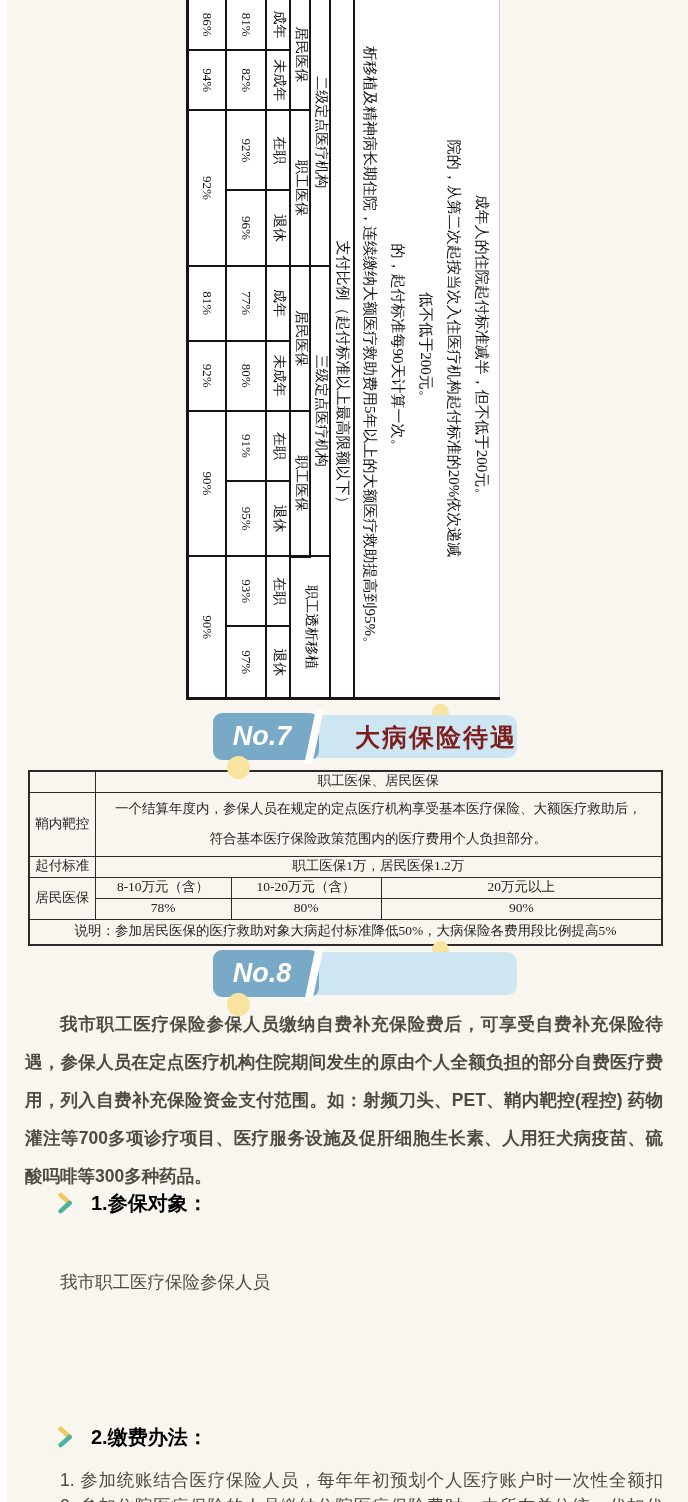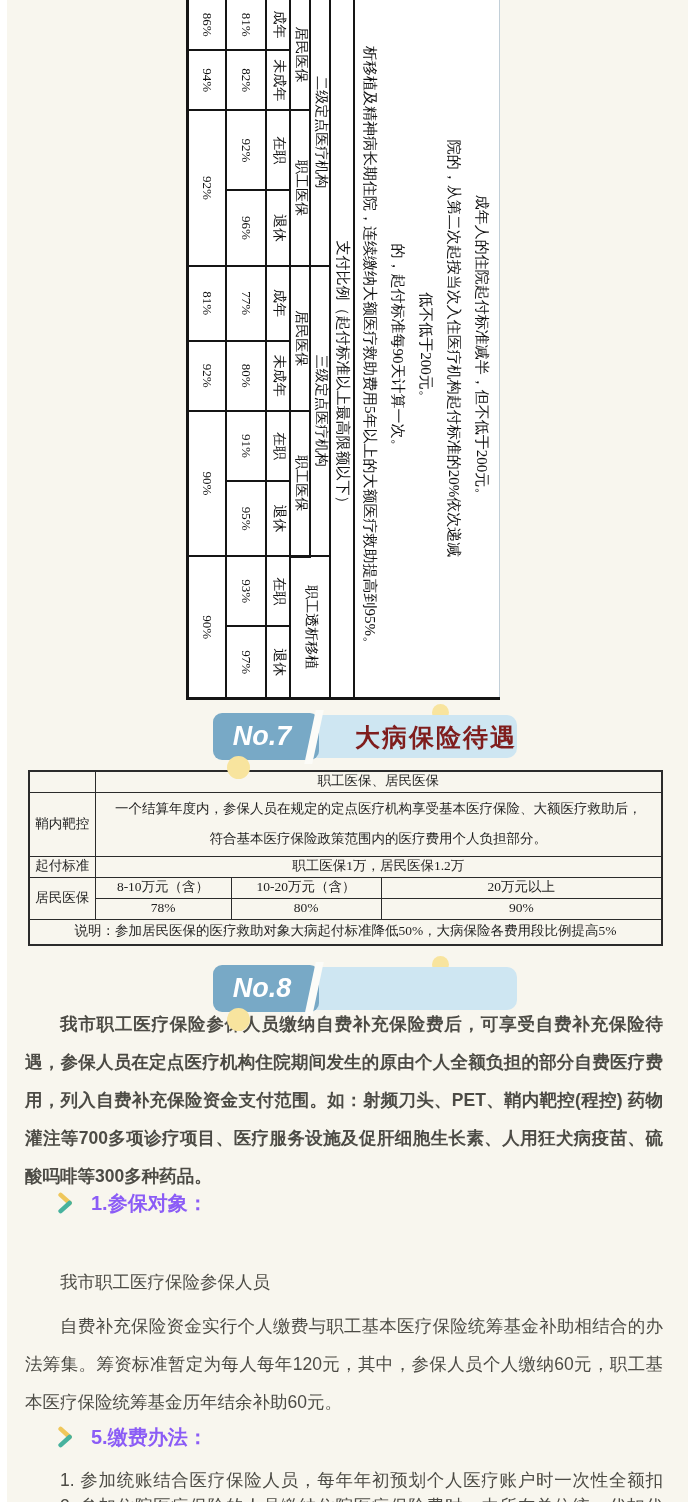--- a/index.html
+++ b/index.html
@@ -36,41 +36,41 @@
   .banner .b-gap{position:absolute;left:97px;top:-3px;width:8px;height:54px;background:#FCFCF8;
                  transform:skewX(-12deg);z-index:3;}
   .banner .b-no{position:absolute;left:0;top:0;width:98px;height:47px;line-height:47px;text-align:center;
                 color:#ffffff;font-size:27px;font-weight:bold;font-style:italic;z-index:4;}
   .banner .b-title{position:absolute;left:106px;right:0;top:0;height:47px;line-height:49px;text-align:right;
                    color:#7f1d1d;font-size:25px;font-weight:bold;letter-spacing:2px;z-index:4;}
   .banner .dot-a{position:absolute;left:219px;top:-9px;width:17px;height:17px;border-radius:50%;
                  background:#F8E49E;z-index:0;}
   .banner .dot-b{position:absolute;left:14px;top:43px;width:23px;height:23px;border-radius:50%;
                  background:#F8E49E;z-index:5;}
-  .banner7{top:713px;} .banner8{top:950px;margin-top:15px;}
+  .banner7{top:713px;} .banner8{top:950px;}
 
   
   table.t7{position:absolute;left:28px;top:770px;width:633px;border-collapse:collapse;table-layout:fixed;
            font-family:"Liberation Serif","DejaVu Serif",serif;font-size:13.5px;color:#1e1e1e;
            border:2px solid #2b2b2b;}
   table.t7 td{border:1px solid #2b2b2b;text-align:center;vertical-align:middle;line-height:1.25;padding:0;}
   .t7-r1{height:21px;} .t7-r2{height:64px;} .t7-r3{height:21px;} .t7-r4{height:21px;}
   .t7-r5{height:21px;} .t7-r6{height:26px;}
   td.t7-left{text-align:left;padding-left:5px;}
   td.t7-desc{text-align:left;padding:2px 4px;}
   td.t7-desc div{line-height:30px;}
   td.t7-tier3{text-align:left;padding-left:58px;}
   td.t7-rate3{text-align:left;padding-left:3px;}
 
   
   .para{position:absolute;left:25px;width:638px;font-size:17.5px;line-height:38px;color:#4C4B45;
         text-align:justify;text-indent:2em;}
   .p-single{text-align:left;}
   .heading{position:absolute;left:57px;height:30px;line-height:30px;font-size:20px;font-weight:bold;
-           color:#8b5cf6;white-space:nowrap;}
+           color:#000000;white-space:nowrap;}
   .heading .chev{display:inline-block;vertical-align:-4px;margin-right:16px;}
   .h1{top:1188px;} .h2{top:1268px;} .h3{top:1422px;}
   .p-intro{top:1005px;height:195px;font-weight:bold;}
   .p-obj{top:1263px;} .p-money{top:1307px;height:118px;}
   .p-m1{top:1461px;} .p-m2{top:1487px;height:15px;overflow:hidden;}
 </style>
 </head>
 <body>
 
 <div class="page">
@@ -215,23 +215,22 @@
   <div class="para p-intro">我市职工医疗保险参保人员缴纳自费补充保险费后，可享受自费补充保险待遇，参保人员在定点医疗机构住院期间发生的原由个人全额负担的部分自费医疗费用，列入自费补充保险资金支付范围。如：射频刀头、PET、鞘内靶控(程控) 药物灌注等700多项诊疗项目、医疗服务设施及促肝细胞生长素、人用狂犬病疫苗、硫酸吗啡等300多种药品。</div>
 
   <div class="heading h1">
     <span class="chev"><svg viewBox="0 0 20 24" width="18" height="22">
           <path d="M4 3 L14 12" stroke="#EFC75B" stroke-width="5" stroke-linecap="round" fill="none"></path>
           <path d="M14 12 L4 21" stroke="#47B29E" stroke-width="5" stroke-linecap="round" fill="none"></path>
         </svg></span><span>1.参保对象：</span>
   </div>
   <div class="para p-single p-obj">我市职工医疗保险参保人员</div>
 
-  <div class="para p-money">自费补充保险资金实行个人缴费与职工基本医疗保险统筹基金补助相结合的办法筹集。筹资标准暂定为每人每年120元，其中，参保人员个人缴纳60元，职工基本医疗保险统筹基金历年结余补助60元。</div>
 
   <div class="heading h3">
     <span class="chev"><svg viewBox="0 0 20 24" width="18" height="22">
           <path d="M4 3 L14 12" stroke="#EFC75B" stroke-width="5" stroke-linecap="round" fill="none"></path>
           <path d="M14 12 L4 21" stroke="#47B29E" stroke-width="5" stroke-linecap="round" fill="none"></path>
-        </svg></span><span>5.缴费办法：</span>
+        </svg></span><span>2.缴费办法：</span>
   </div>
   <div class="para p-m1">1. 参加统账结合医疗保险人员，每年年初预划个人医疗账户时一次性全额扣缴。</div>
   <div class="para p-m2">2. 参加住院医疗保险的人员缴纳住院医疗保险费时，由所在单位统一代扣代缴。</div>
 </div>
 
 </body></html>

